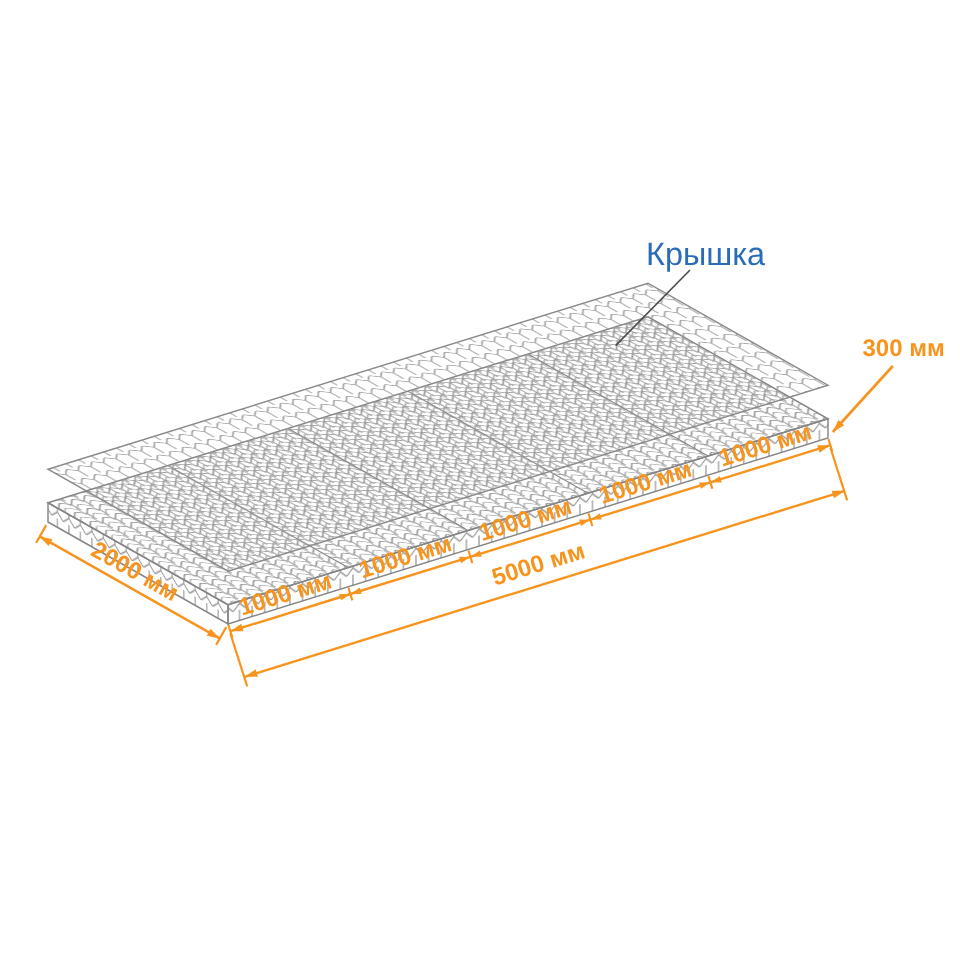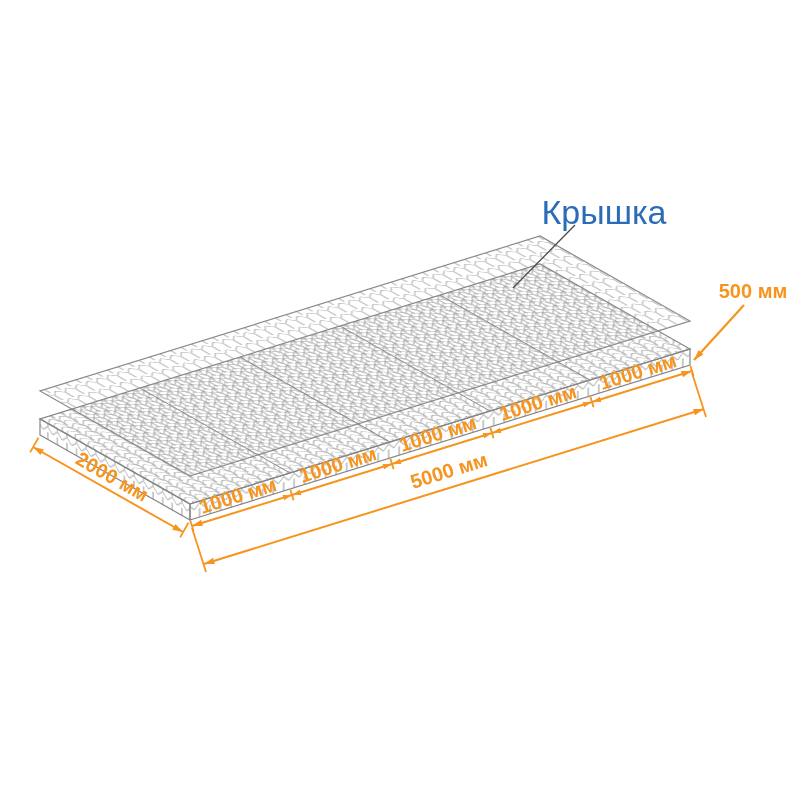--- a/index.html
+++ b/index.html
@@ -12,23 +12,22 @@
   }
   #drawing{position:absolute;left:0;top:0;}
   .label{position:absolute;white-space:nowrap;transform:translate(-50%,-50%);}
   .dim-label{
     color:#F7941E;
     font-size:20px;
     font-weight:600;
   }
   .lid-label{
     color:#2B6CB8;
-    font-size:34px;
+    font-size:27px;
     font-weight:500;
-    margin-left:16px;
   }
   .rot-front{transform:translate(-50%,-50%) rotate(-17.2deg);}
   .rot-left{transform:translate(-50%,-50%) rotate(29.5deg);}
 </style>
 </head>
 <body>
 
 <div id="stage">
 
   <svg id="drawing" width="800" height="800" viewBox="0 0 800 800">
@@ -107,21 +106,21 @@
 
     <g>
       <line x1="38.5" y1="437.6" x2="30.1" y2="452.4" stroke="#F7941E" stroke-width="1.8"></line>
       <line x1="188.5" y1="522.6" x2="180.1" y2="537.4" stroke="#F7941E" stroke-width="1.8"></line>
       <line x1="33" y1="447" x2="183" y2="532" stroke="#F7941E" stroke-width="2" marker-start="url(#arrowStart)" marker-end="url(#arrowEnd)"></line>
     </g>
   </svg>
 
   <div class="label lid-label" style="left:588px;top:212px;">Крышка</div>
 
-  <div class="label dim-label" style="left:753px;top:291px;">500 мм</div>
+  <div class="label dim-label" style="left:753px;top:291px;">300 мм</div>
 
   <div class="label dim-label rot-left" style="left:112px;top:477px;">2000 мм</div>
 
   <div class="label dim-label rot-front" style="left:238px;top:496px;">1000 мм</div>
   <div class="label dim-label rot-front" style="left:338px;top:465px;">1000 мм</div>
   <div class="label dim-label rot-front" style="left:438px;top:434px;">1000 мм</div>
   <div class="label dim-label rot-front" style="left:538px;top:403px;">1000 мм</div>
   <div class="label dim-label rot-front" style="left:638px;top:372px;">1000 мм</div>
 
   <div class="label dim-label rot-front" style="left:449px;top:471px;">5000 мм</div>

